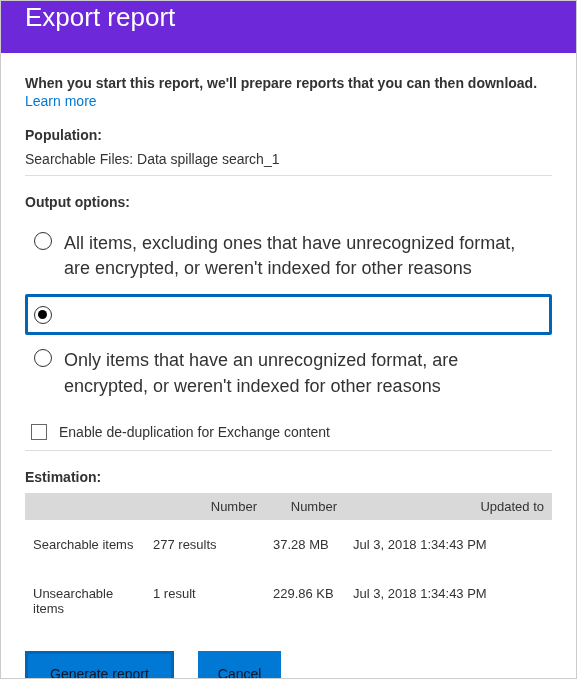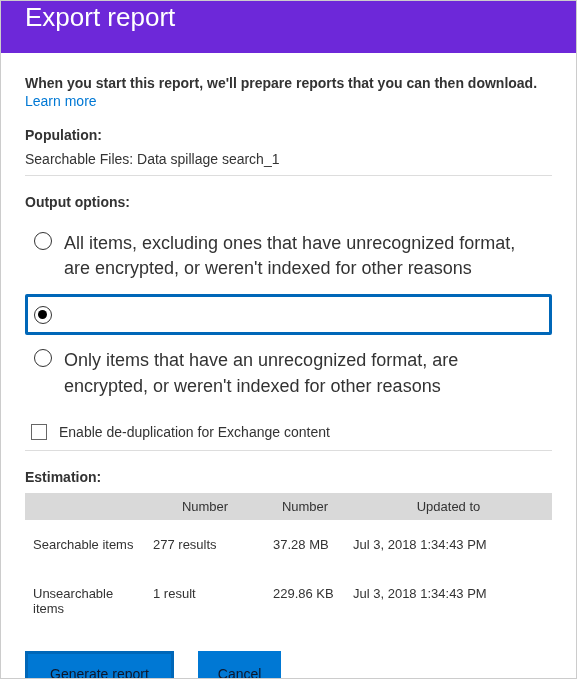--- a/index.html
+++ b/index.html
@@ -105,21 +105,21 @@
   }
   table.est {
     width: 100%;
     border-collapse: collapse;
     margin-top: 6px;
     font-size: 13px;
   }
   table.est thead th {
     background: #d9d9d9;
     font-weight: 400;
-    text-align: center;
+    text-align: right;
     padding: 6px 8px;
     color: #333;
   }
   table.est tbody td {
     padding: 17px 8px;
     vertical-align: top;
     color: #333;
   }
   table.est th:nth-child(1), table.est td:nth-child(1) { width: 120px; }
   table.est th:nth-child(2), table.est td:nth-child(2) { width: 120px; }

